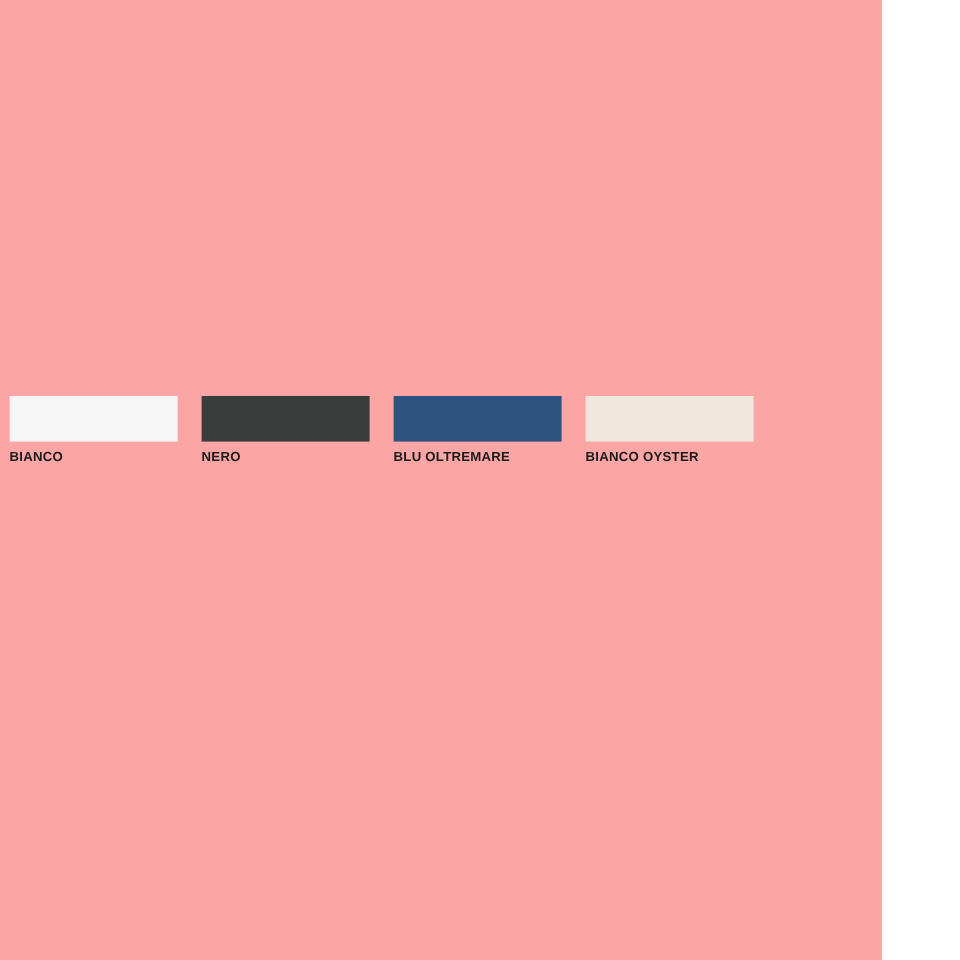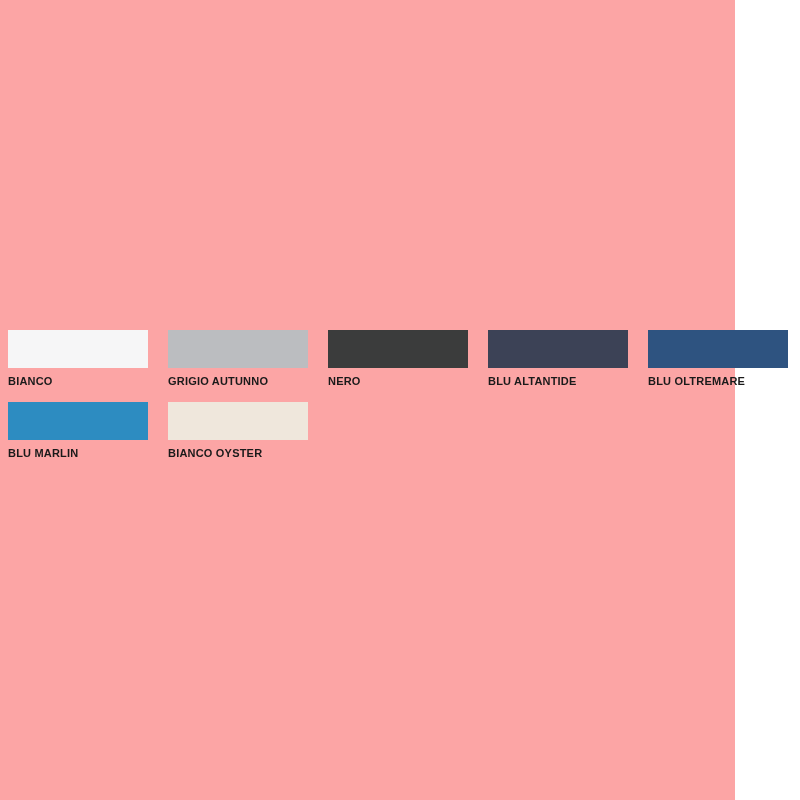--- a/index.html
+++ b/index.html
@@ -66,38 +66,26 @@
 </head>
 <body style="background: rgb(255, 255, 255);">
 
 <div id="palette-board">
   <div class="swatch-grid">
       <div class="swatch-cell">
         <div class="swatch-chip" style="background: rgb(246, 246, 247);"></div>
         <div class="swatch-label">BIANCO</div>
       </div>
       <div class="swatch-cell">
-        <div class="swatch-chip" style="background: rgb(187, 189, 192);"></div>
-        <div class="swatch-label">GRIGIO AUTUNNO</div>
-      </div>
-      <div class="swatch-cell">
         <div class="swatch-chip" style="background: rgb(59, 60, 60);"></div>
         <div class="swatch-label">NERO</div>
       </div>
       <div class="swatch-cell">
-        <div class="swatch-chip" style="background: rgb(60, 66, 86);"></div>
-        <div class="swatch-label">BLU ALTANTIDE</div>
-      </div>
-      <div class="swatch-cell">
         <div class="swatch-chip" style="background: rgb(46, 83, 128);"></div>
         <div class="swatch-label">BLU OLTREMARE</div>
-      </div>
-      <div class="swatch-cell">
-        <div class="swatch-chip" style="background: rgb(45, 140, 193);"></div>
-        <div class="swatch-label">BLU MARLIN</div>
       </div>
       <div class="swatch-cell">
         <div class="swatch-chip" style="background: rgb(239, 231, 220);"></div>
         <div class="swatch-label">BIANCO OYSTER</div>
       </div>
       <div class="swatch-cell is-empty"></div>
     </div>
 </div>
 
 </body></html>

